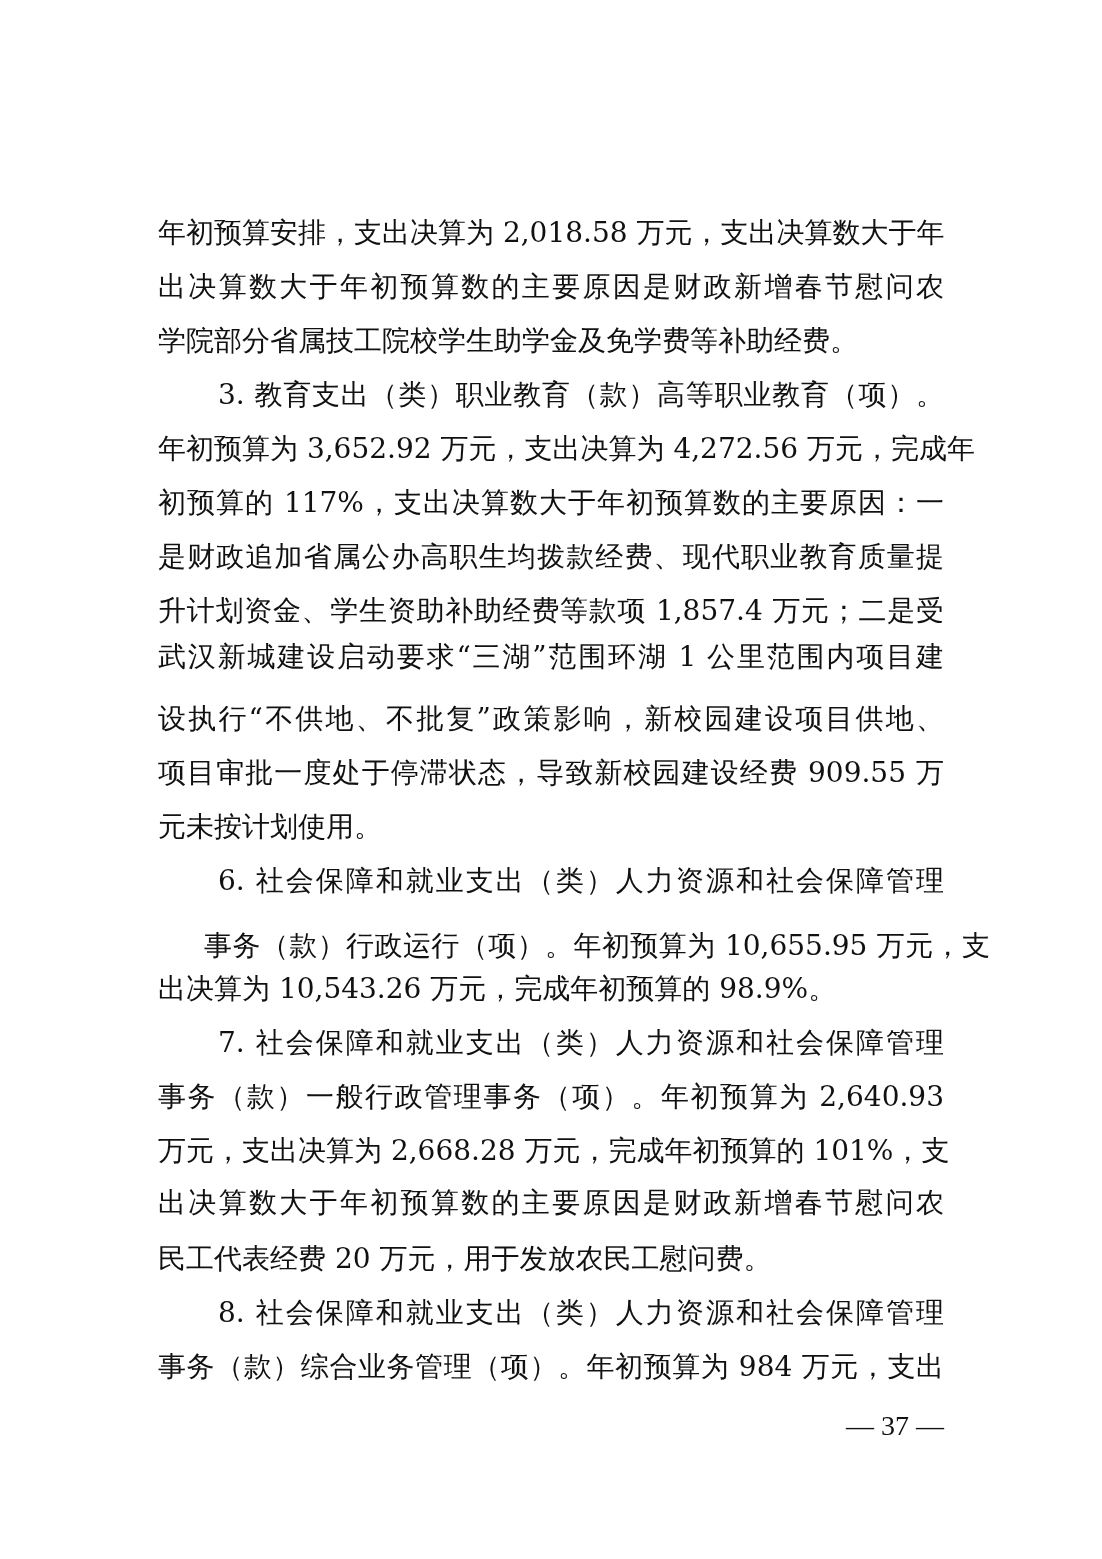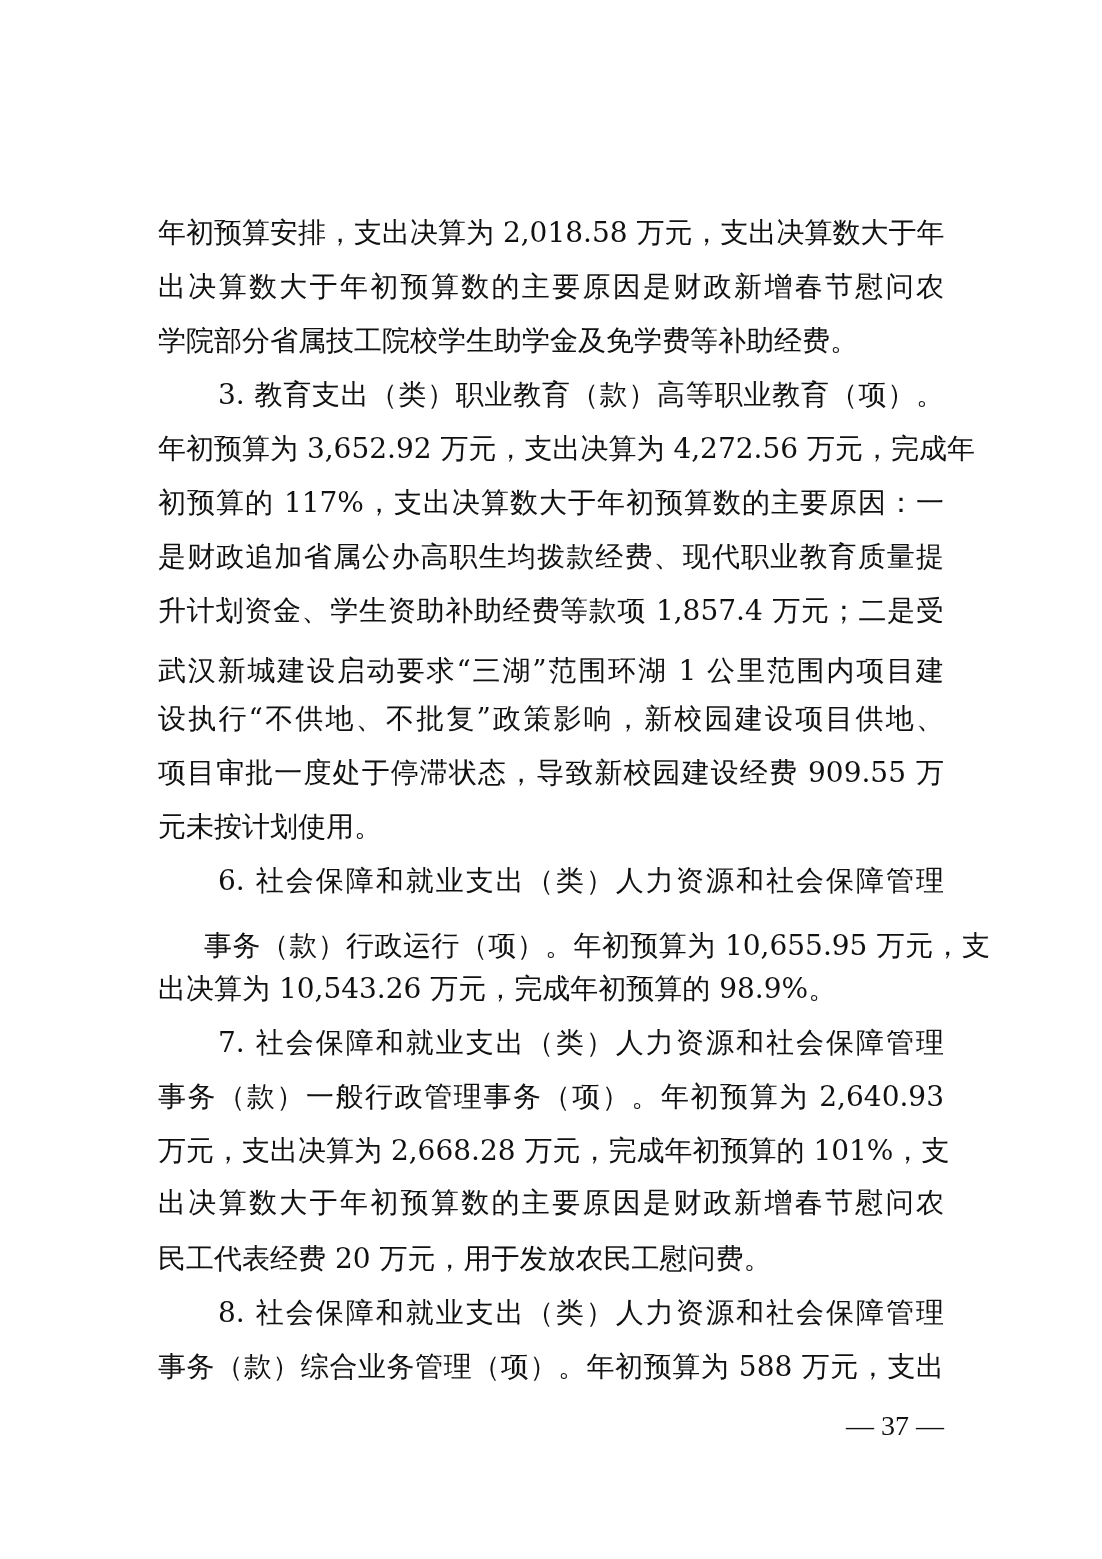--- a/index.html
+++ b/index.html
@@ -21,29 +21,29 @@
 <div class="page">
   <div id="text-body">
       <div class="line" style="top: 206px;">年初预算安排，支出决算为 2,018.58 万元，支出决算数大于年</div>
       <div class="line" style="top: 260px;">出决算数大于年初预算数的主要原因是财政新增春节慰问农</div>
       <div class="line last" style="top: 314px;">学院部分省属技工院校学生助学金及免学费等补助经费。</div>
       <div class="line indent" style="top: 368px;">3. 教育支出（类）职业教育（款）高等职业教育（项）。</div>
       <div class="line" style="top: 422px;">年初预算为 3,652.92 万元，支出决算为 4,272.56 万元，完成年</div>
       <div class="line" style="top: 476px;">初预算的 117%，支出决算数大于年初预算数的主要原因：一</div>
       <div class="line" style="top: 530px;">是财政追加省属公办高职生均拨款经费、现代职业教育质量提</div>
       <div class="line" style="top: 584px;">升计划资金、学生资助补助经费等款项 1,857.4 万元；二是受</div>
-      <div class="line" style="top: 644px;">武汉新城建设启动要求“三湖”范围环湖 1 公里范围内项目建</div>
+      <div class="line" style="top: 630px;">武汉新城建设启动要求“三湖”范围环湖 1 公里范围内项目建</div>
       <div class="line" style="top: 692px;">设执行“不供地、不批复”政策影响，新校园建设项目供地、</div>
       <div class="line" style="top: 746px;">项目审批一度处于停滞状态，导致新校园建设经费 909.55 万</div>
       <div class="line last" style="top: 800px;">元未按计划使用。</div>
       <div class="line indent" style="top: 854px;">6. 社会保障和就业支出（类）人力资源和社会保障管理</div>
       <div class="line" style="top: 919px; margin-left: 46px;">事务（款）行政运行（项）。年初预算为 10,655.95 万元，支</div>
       <div class="line last" style="top: 962px;">出决算为 10,543.26 万元，完成年初预算的 98.9%。</div>
       <div class="line indent" style="top: 1016px;">7. 社会保障和就业支出（类）人力资源和社会保障管理</div>
       <div class="line" style="top: 1070px;">事务（款）一般行政管理事务（项）。年初预算为 2,640.93</div>
       <div class="line" style="top: 1124px;">万元，支出决算为 2,668.28 万元，完成年初预算的 101%，支</div>
       <div class="line" style="top: 1178px; font-family: Liberation Mono, monospace;">出决算数大于年初预算数的主要原因是财政新增春节慰问农</div>
       <div class="line last" style="top: 1232px;">民工代表经费 20 万元，用于发放农民工慰问费。</div>
       <div class="line indent" style="top: 1286px;">8. 社会保障和就业支出（类）人力资源和社会保障管理</div>
-      <div class="line" style="top: 1340px;">事务（款）综合业务管理（项）。年初预算为 588 万元，支出</div>
+      <div class="line" style="top: 1340px;">事务（款）综合业务管理（项）。年初预算为 984 万元，支出</div>
     </div>
   <div class="page-number">— 37 —</div>
 </div>
 
 </body></html>

